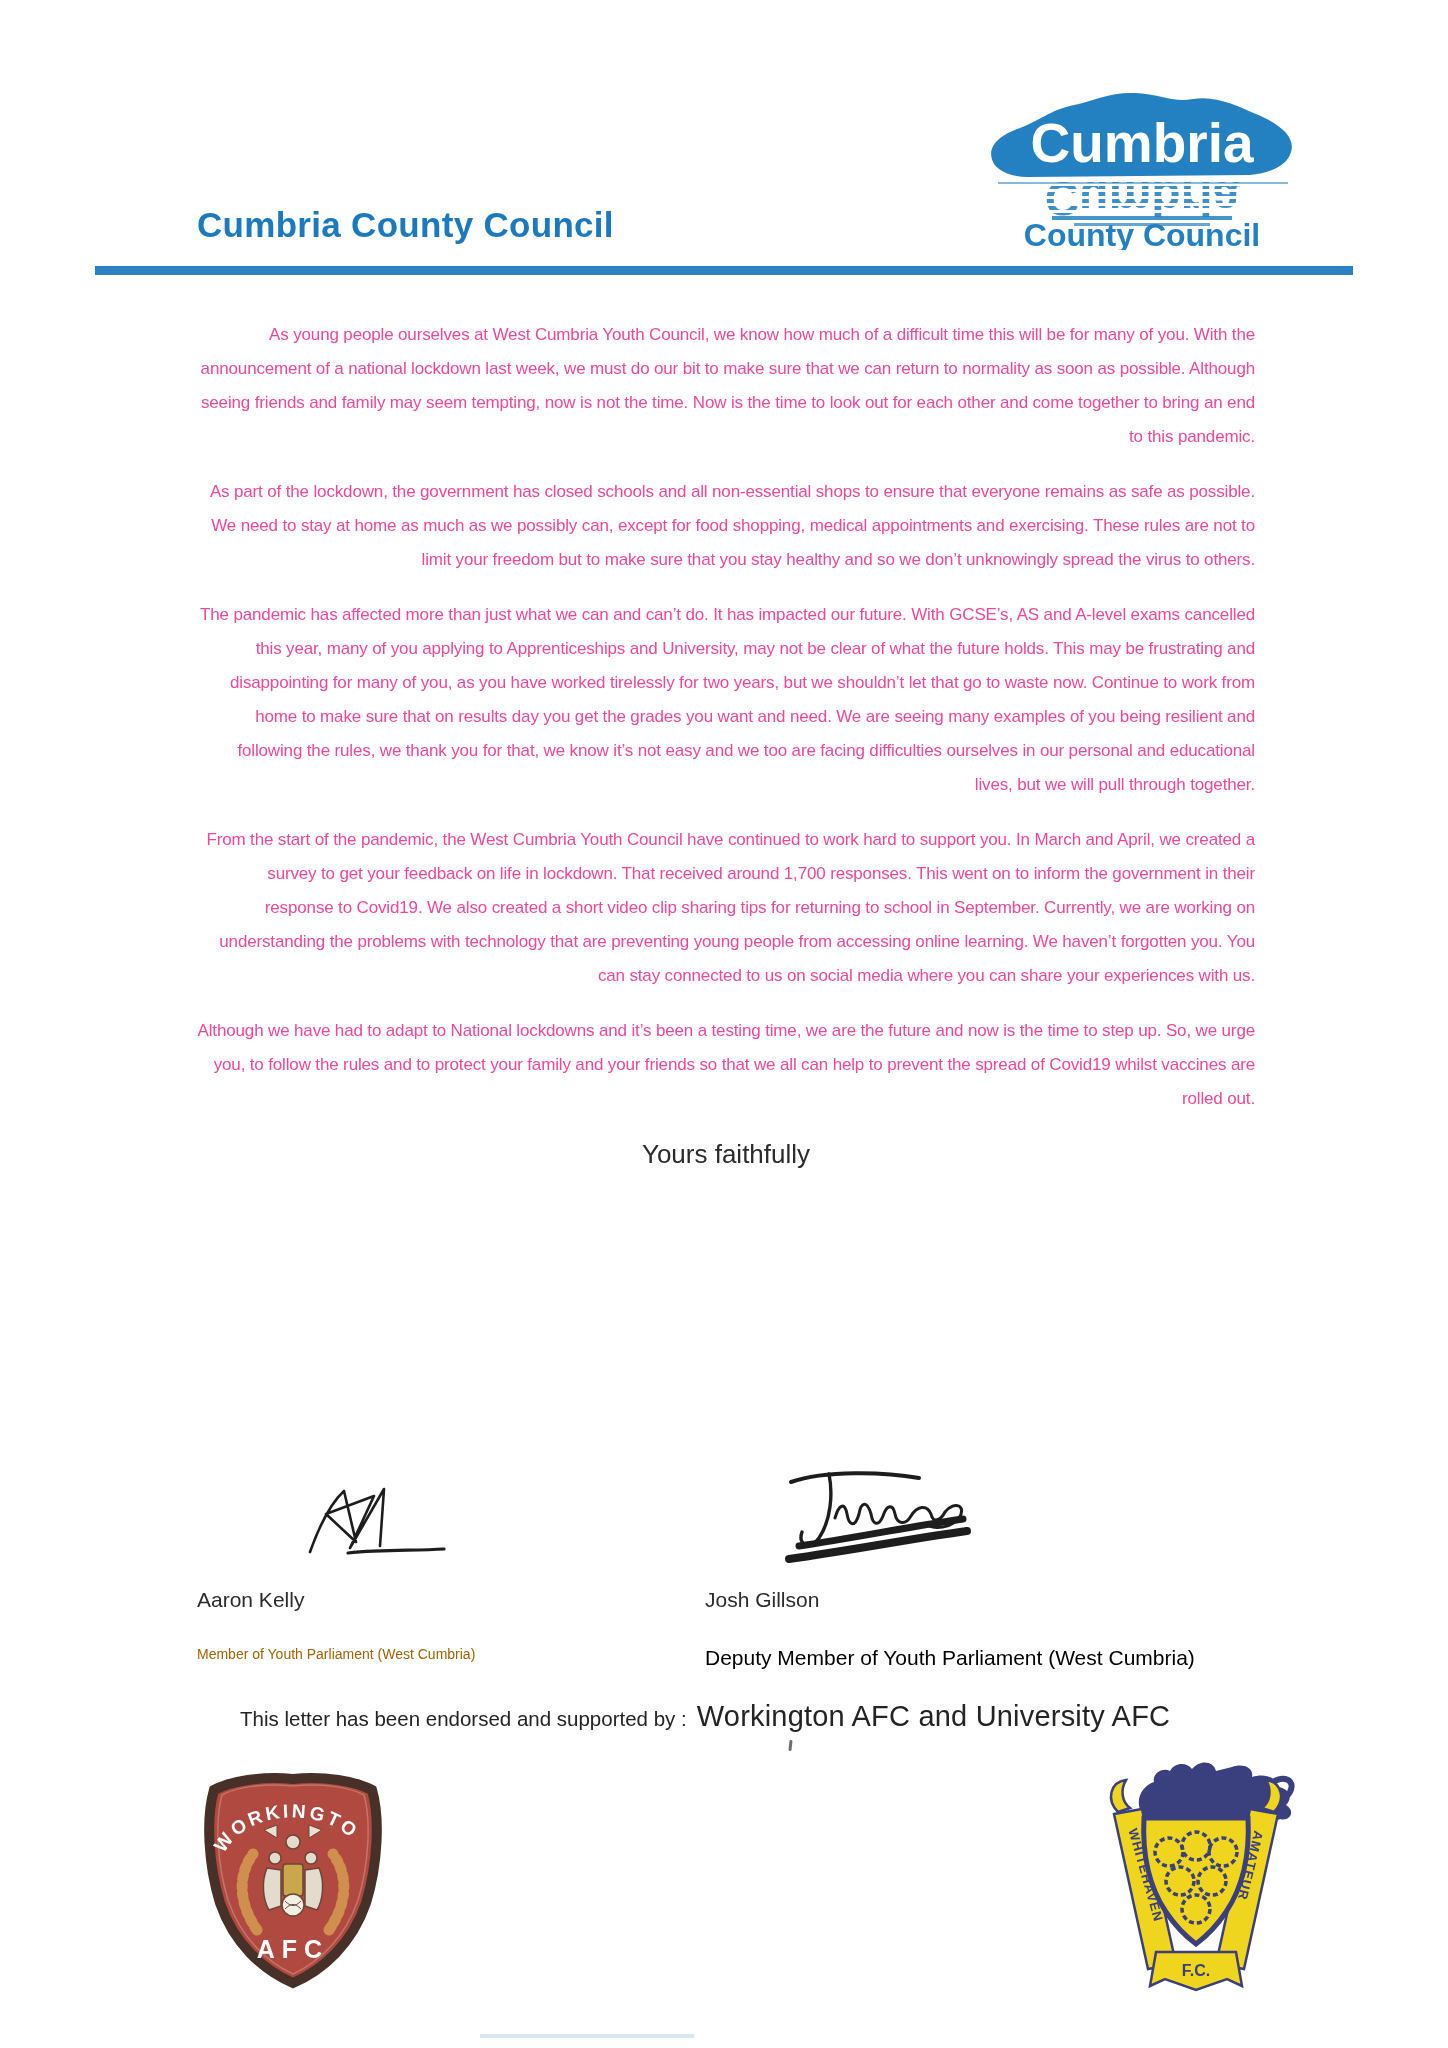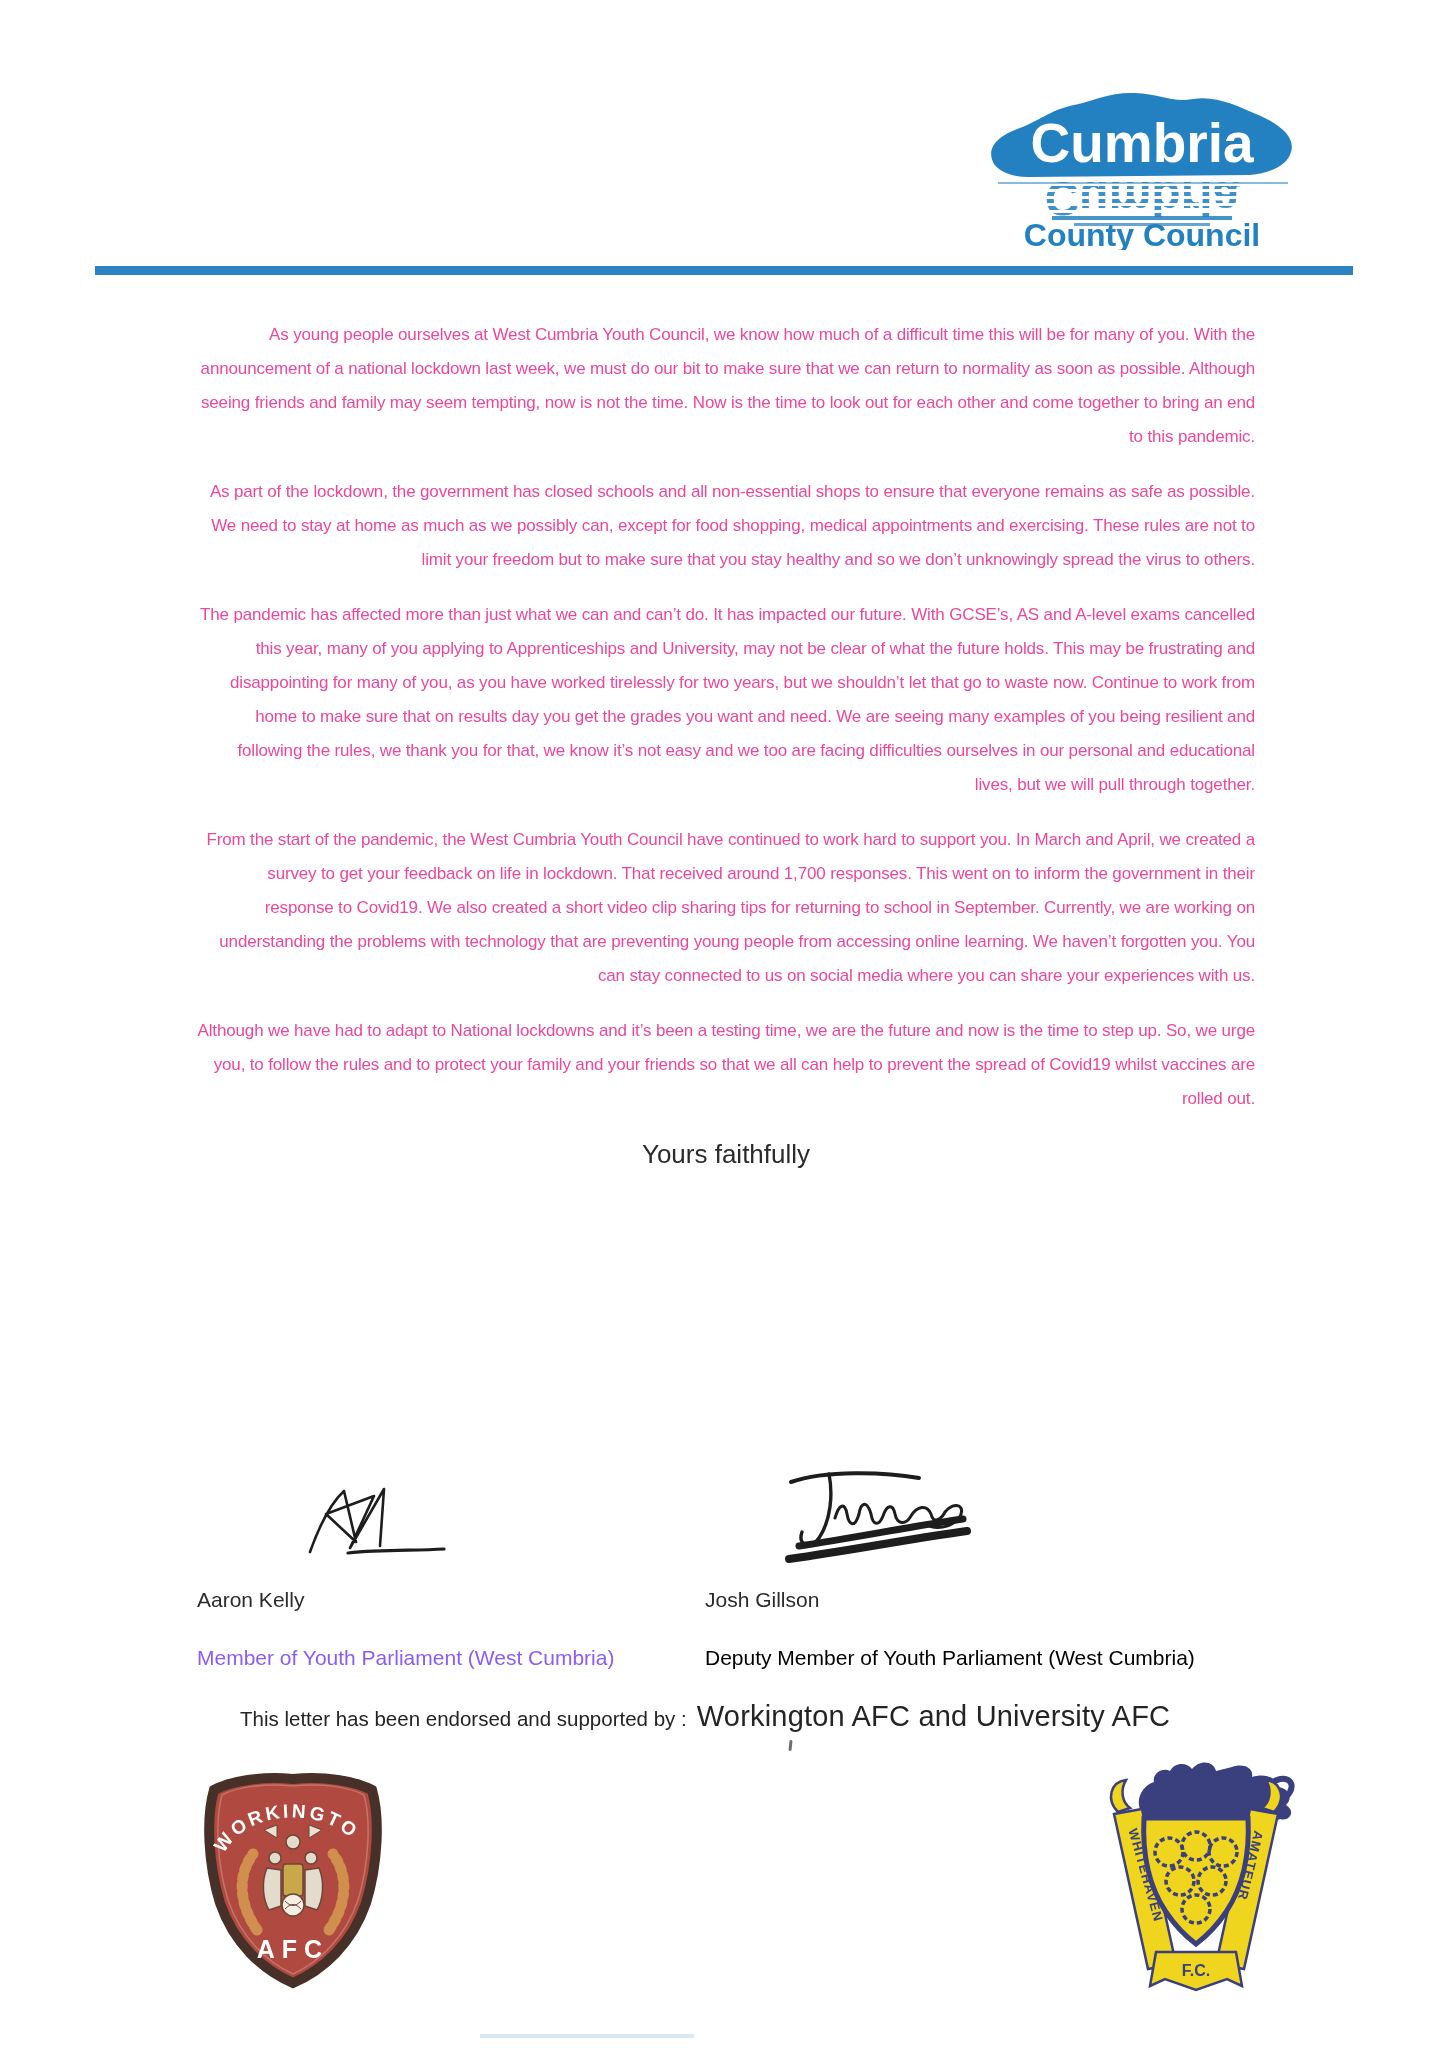--- a/index.html
+++ b/index.html
@@ -36,21 +36,21 @@
     color:#ec4899; margin-bottom:21px; text-align:right;
   }
   .closing { font-size:26px; line-height:34px; color:#2b2b2b; margin-top:12px;text-align:center; }
 
   
   .sig-aaron { position:absolute; left:292px; top:1480px; width:215px; height:92px; }
   .sig-josh  { position:absolute; left:733px; top:1462px; width:255px; height:112px; }
 
   .name-left  { position:absolute; left:197px; top:1588px; font-size:21px; color:#2b2b2b; }
   .name-right { position:absolute; left:705px; top:1588px; font-size:21px; color:#2b2b2b; }
-  .role-left  { position:absolute; left:197px; top:1646px; font-size:21px; color:#8b5cf6; }
+  .role-left  { position:absolute; left:197px; top:1646px; font-size:14px; color:#a16207; }
   .role-right { position:absolute; left:705px; top:1646px; font-size:21px; color:#000000; }
 
   
   .endorsement {
     position:absolute; left:197px; top:1700px; width:1100px;
     display:flex; align-items:baseline; gap:10px; white-space:nowrap;
   }
   .endorse-prefix { font-size:20.5px; color:#242424;margin-left:43px; }
   .endorse-names  { font-size:29px; color:#242424; letter-spacing:0.2px; }
 
@@ -68,20 +68,21 @@
     background:#d7e4ef; opacity:.9;
   }
 
   svg text { font-family:"Liberation Sans", sans-serif; }
 </style>
 </head>
 <body>
 
 <div class="sheet">
 
+  <div class="org-name">Cumbria County Council</div>
 
   <svg class="logo" viewBox="0 0 320 164" aria-hidden="true">
 
     <path d="M12,78 C2,60 20,48 38,42 C55,36 68,24 92,19 C112,15 128,6 153,7
              C178,8 191,17 211,13 C233,9 256,20 274,28 C296,37 314,50 309,66
              C305,80 288,87 268,89 L46,91 C30,91 18,86 12,78 Z" fill="#2481c1"></path>
     <text x="160" y="76" text-anchor="middle" font-size="55" font-weight="bold" fill="#ffffff">Cumbria</text>
 
     <g transform="scale(1,-1)" opacity="0.88">
       <text x="160" y="-96" text-anchor="middle" font-size="48" font-weight="bold" fill="#2481c1">Cumbria</text>

